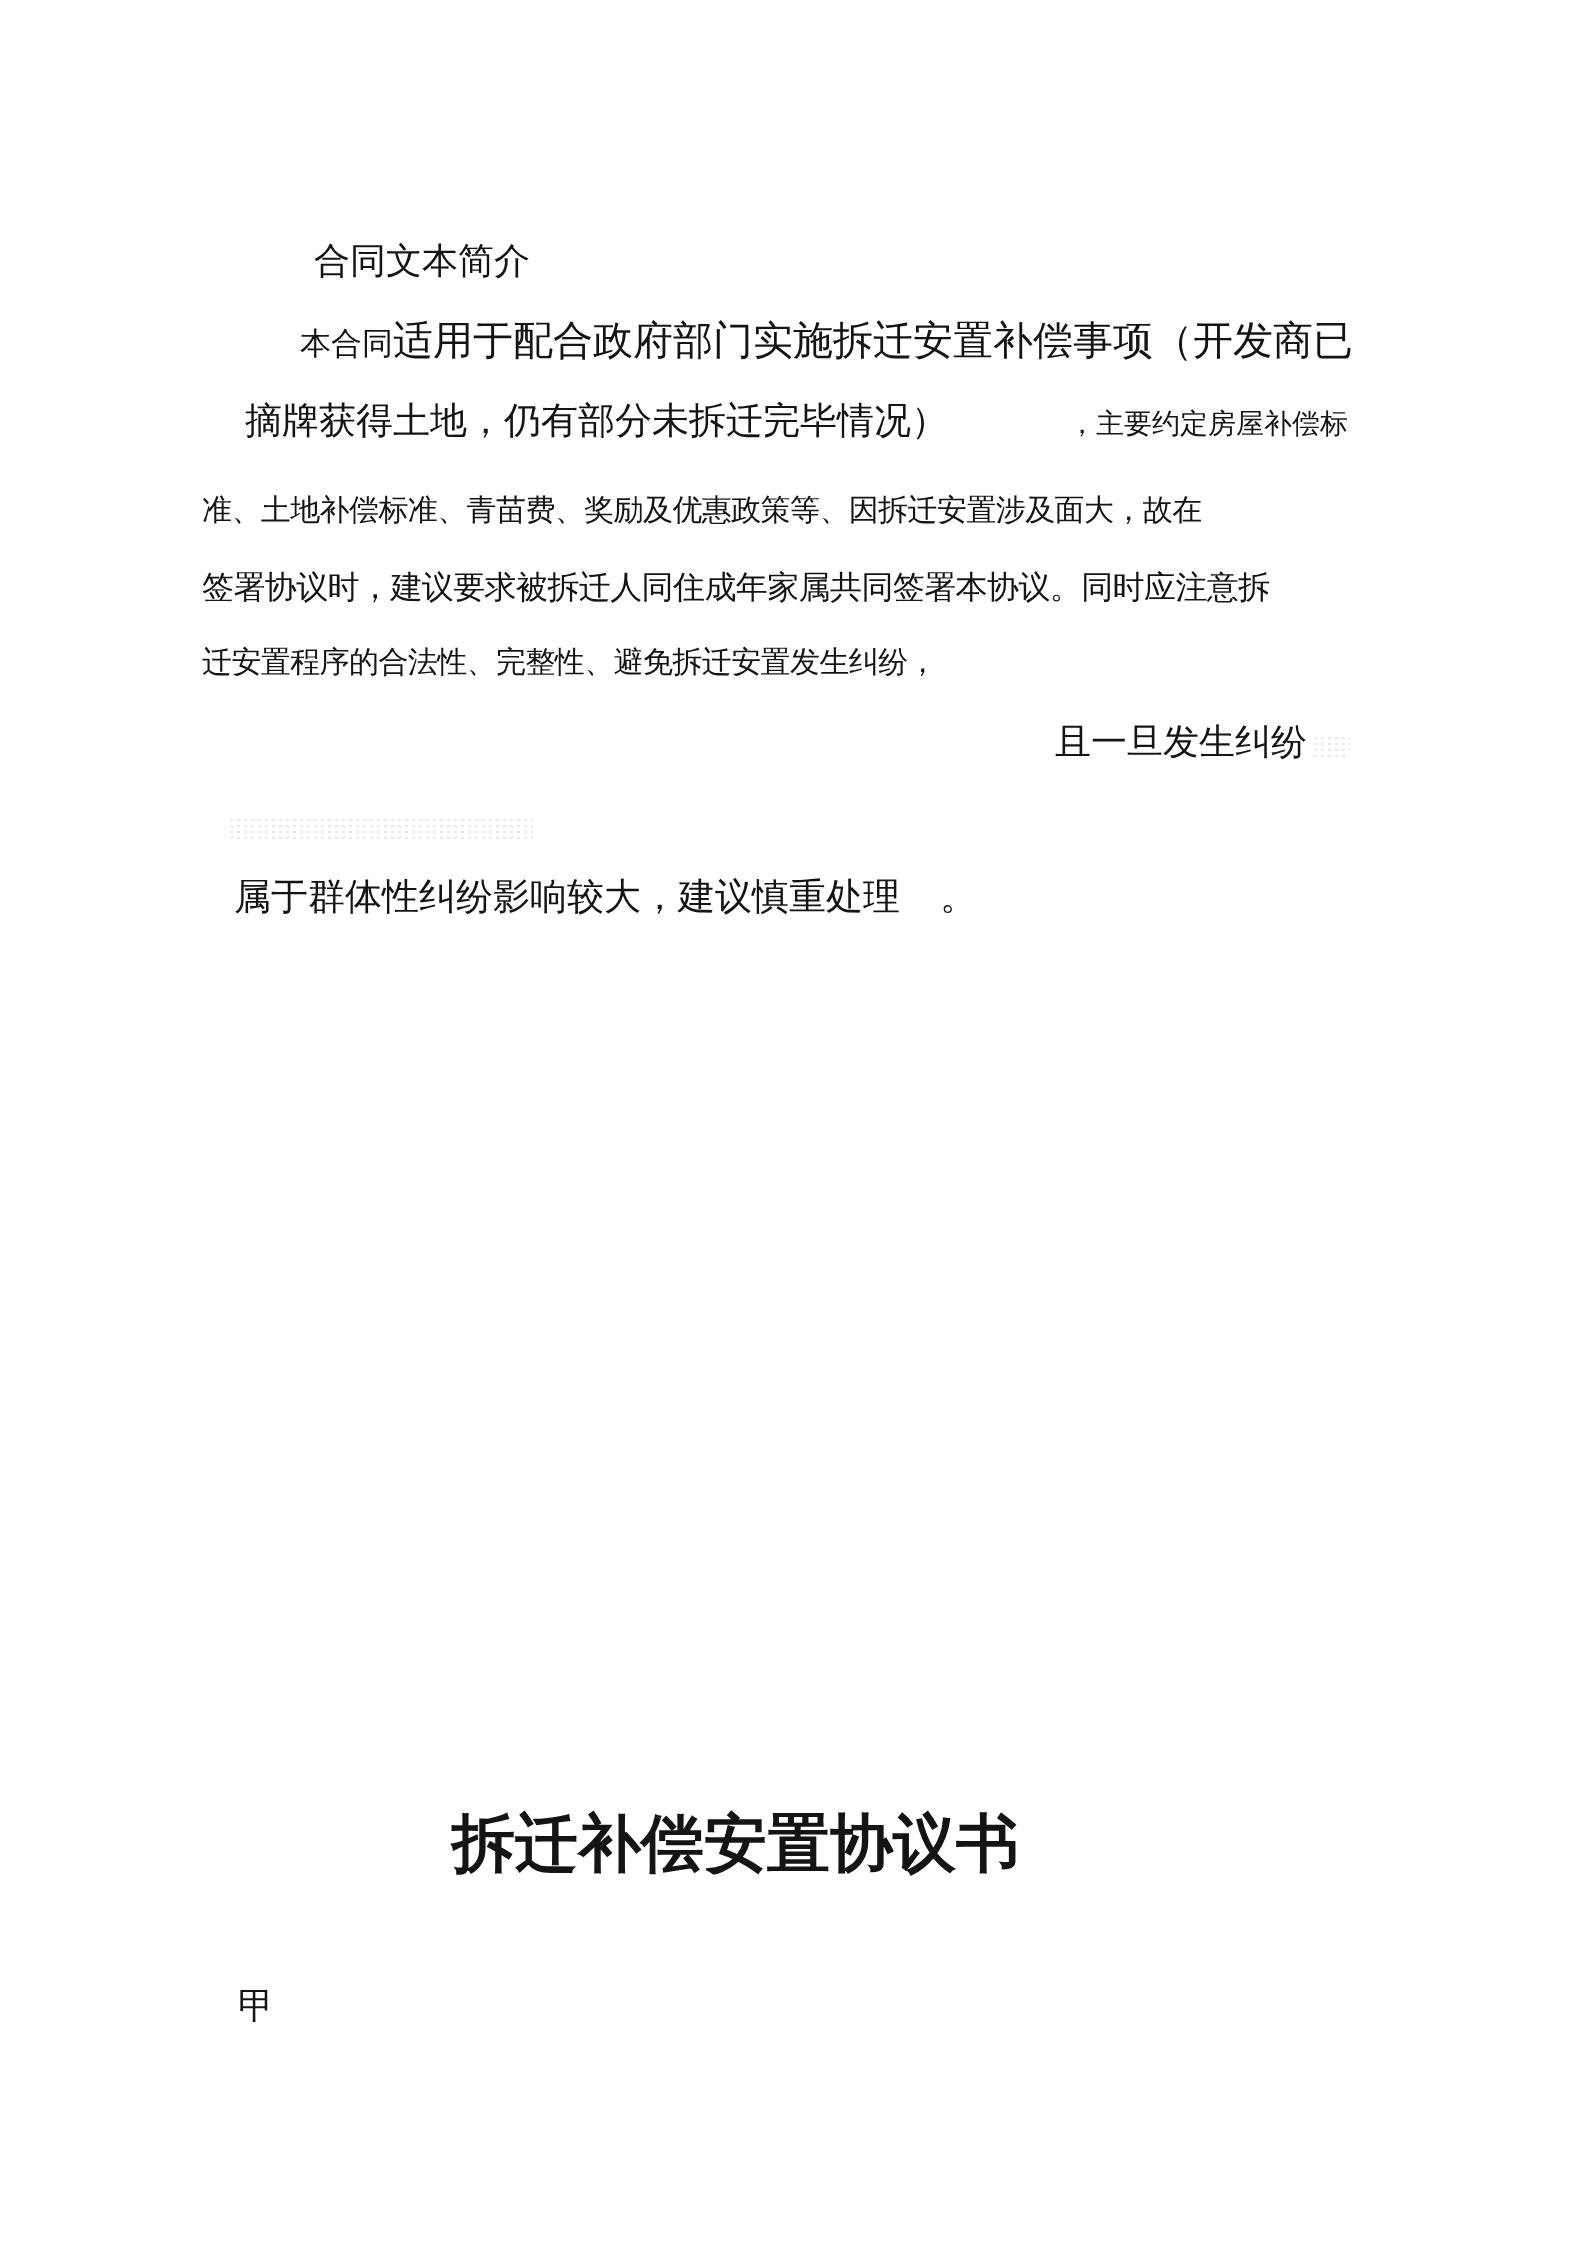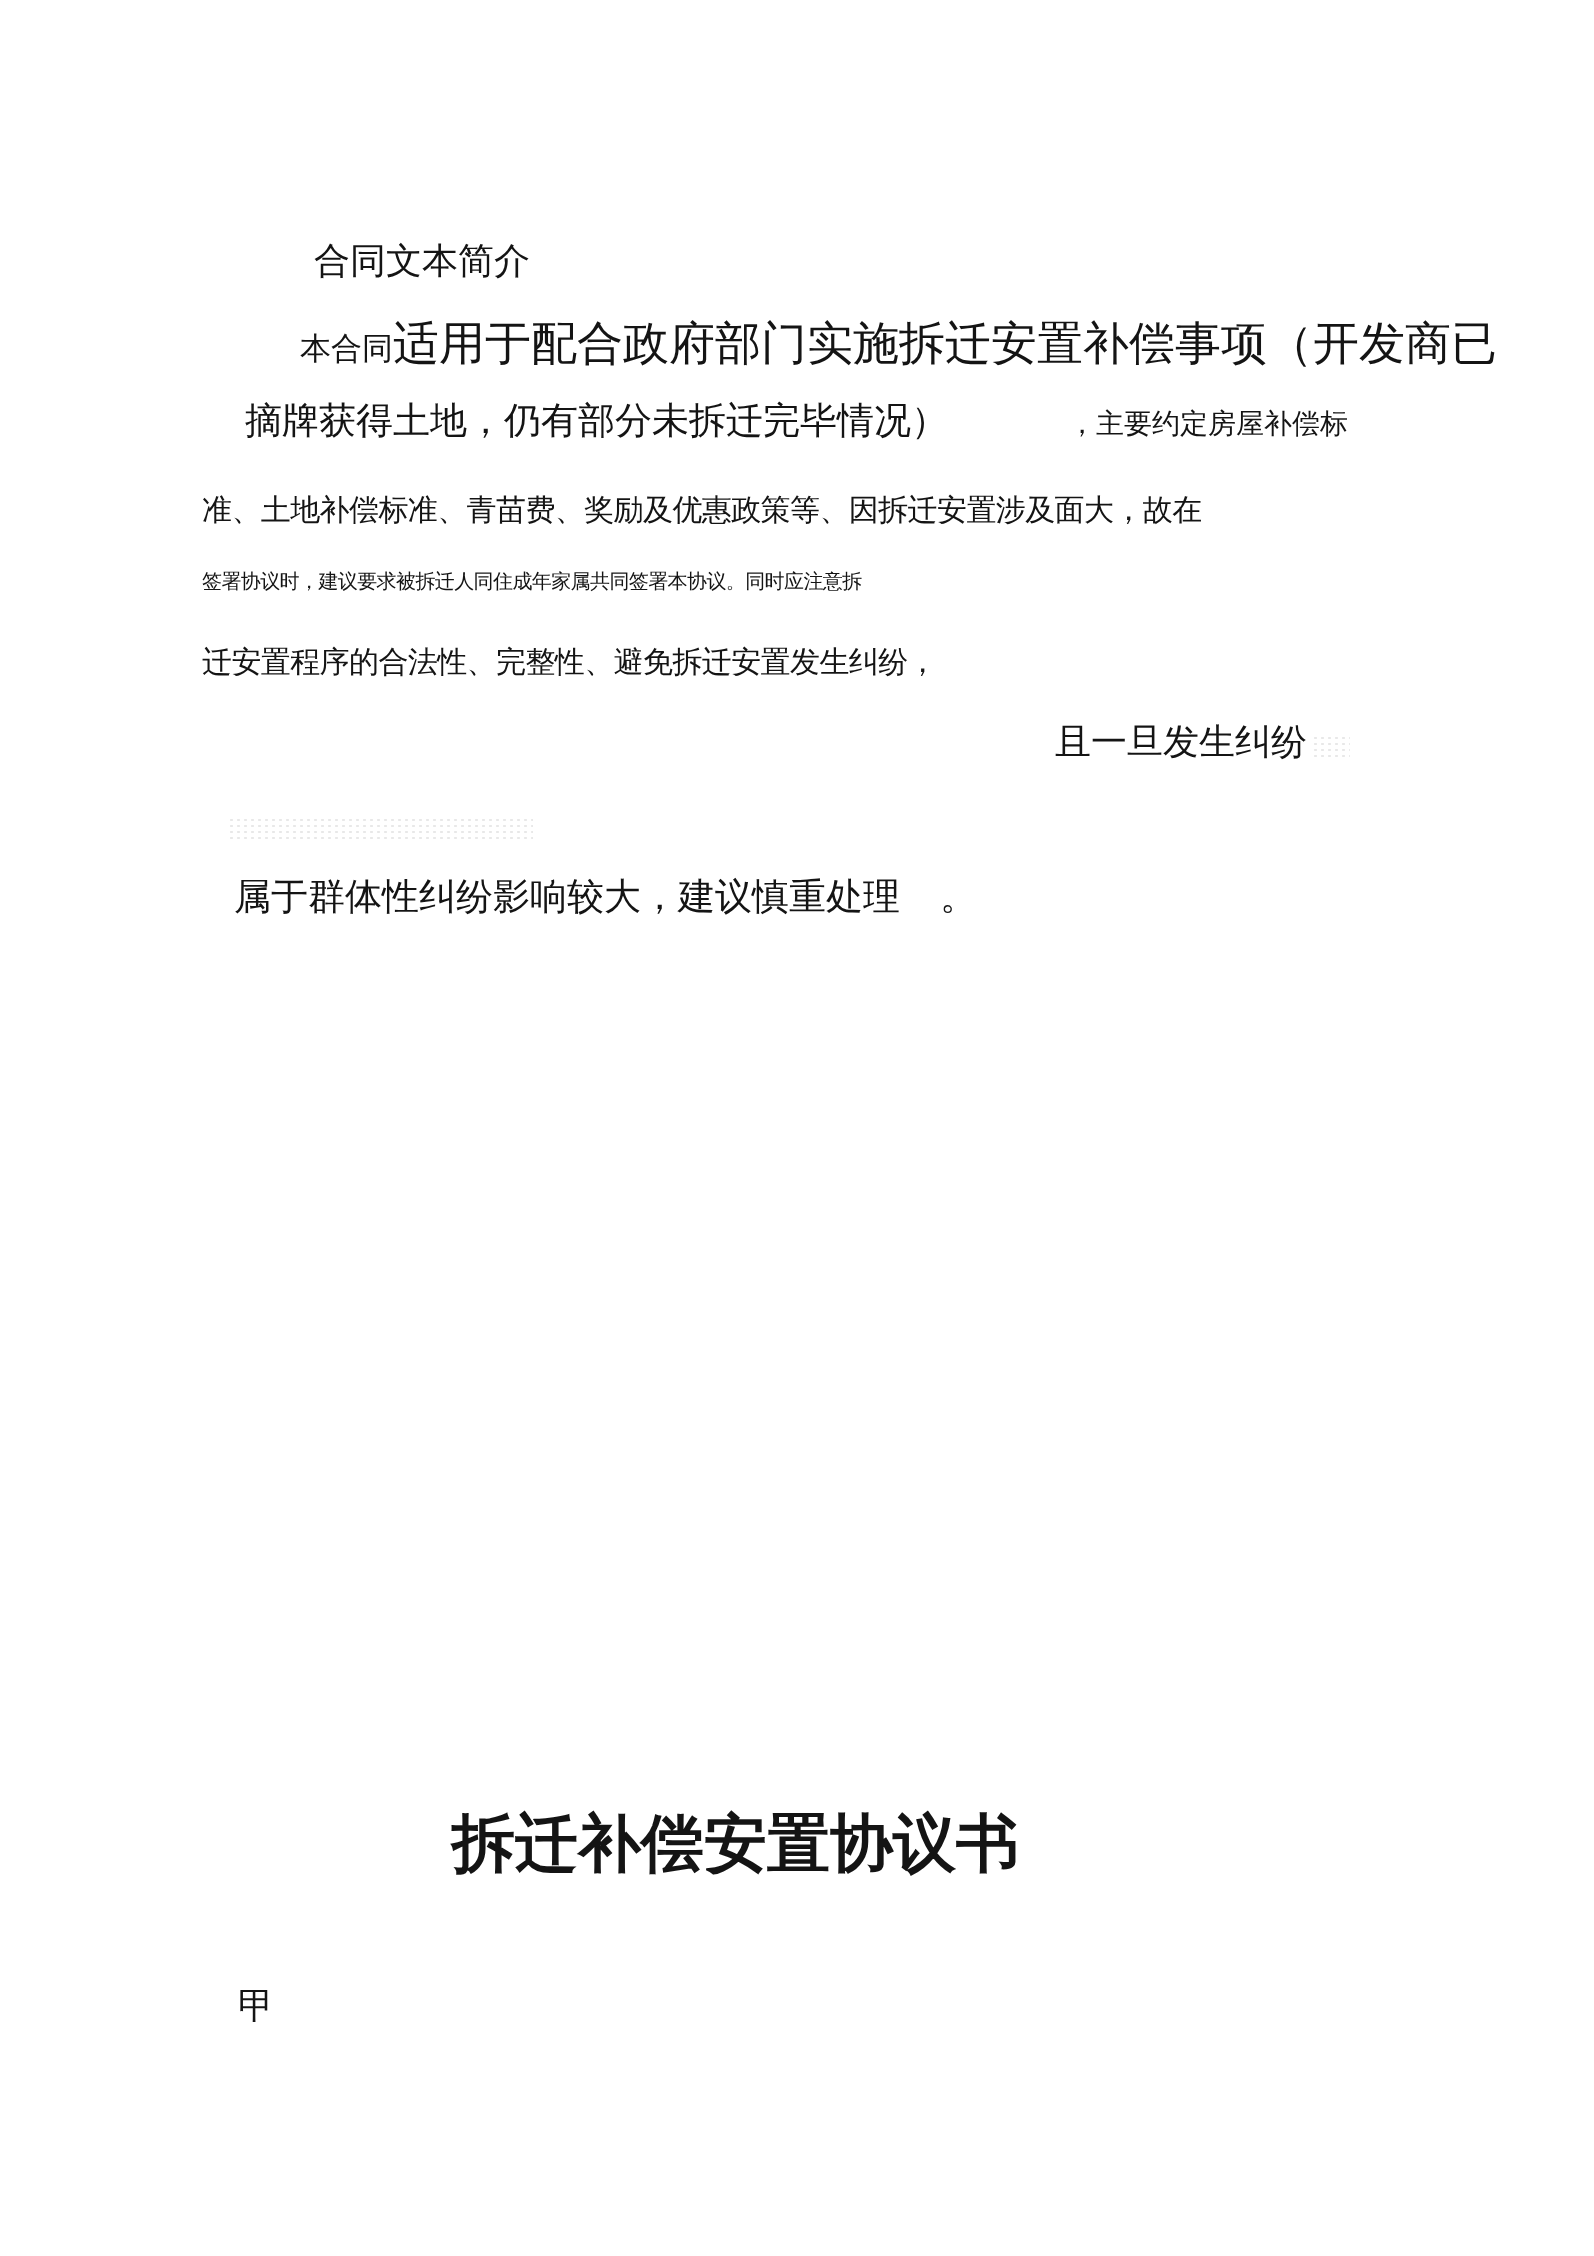--- a/index.html
+++ b/index.html
@@ -22,30 +22,30 @@
     line-height: 1;
     letter-spacing: 0;
   }
   
   .intro-heading {
     left: 314px; top: 243px;
     font-size: 36px;
   }
   
   .p1-l1 { left: 300px; top: 320px; font-size: 31px; }
-  .p1-l1 .big { font-size: 46px; }
+  .p1-l1 .big { font-size: 40px; }
   
   .p1-l2 { left: 245px; top: 402px; font-size: 37px; }
   .p1-l2 .small {
     font-size: 28px;
     margin-left: 120px;
   }
   
   .p1-l3 { left: 202px; top: 495px; font-size: 30px; letter-spacing: -0.6px; }
-  .p1-l4 { left: 202px; top: 571px; font-size: 20px; letter-spacing: -0.6px; }
+  .p1-l4 { left: 202px; top: 571px; font-size: 32px; letter-spacing: -0.6px; }
   .p1-l5 { left: 202px; top: 647px; font-size: 30px; letter-spacing: -0.6px; text-align: right; }
   
   .callout { left: 1055px; top: 724px; font-size: 36px; font-weight: 400; }
   
   .p2-l1 { left: 234px; top: 878px; font-size: 37px; }
   .p2-l1 .gap { display: inline-block; width: 40px; }
   
   .artifact {
     position: absolute;
     background-image: radial-gradient(#e4e4e4 1.1px, rgba(255,255,255,0) 1.5px);

